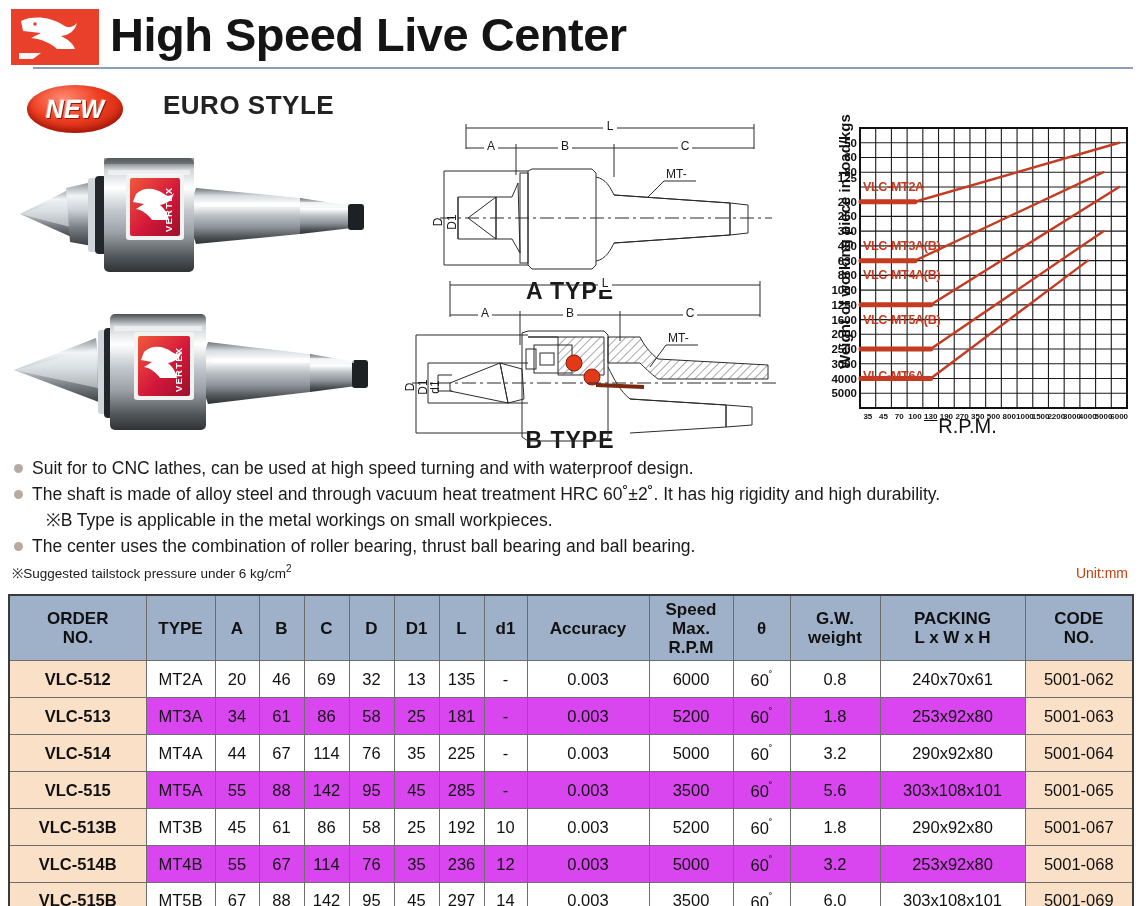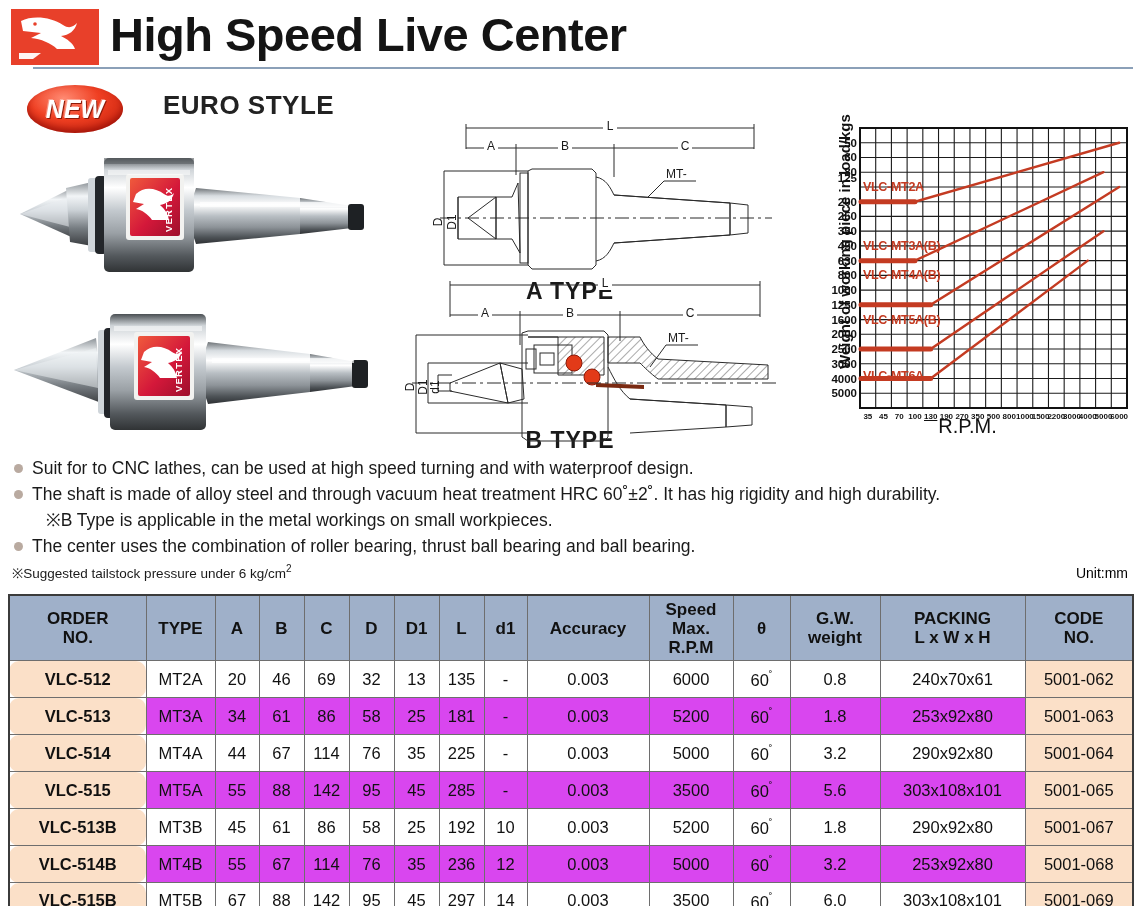--- a/index.html
+++ b/index.html
@@ -93,42 +93,42 @@
   }
   .sub-note{
     position:absolute;left:34px;font-size:17.5px;color:#1a1a1a;
     line-height:26px;white-space:nowrap;
   }
   #pressure-note{
     position:absolute;left:12px;top:563px;font-size:13.5px;color:#1a1a1a;
     white-space:nowrap;
   }
   #unit-note{
-    position:absolute;right:12px;top:565px;font-size:14px;color:#000000;
+    position:absolute;right:12px;top:565px;font-size:14px;color:#c2410c;
   }
   
   #spec-table{
     position:absolute;left:8px;top:594px;width:1124px;
     border-collapse:collapse;table-layout:fixed;
     border:2.5px solid #3b3b3b;
   }
   #spec-table th,#spec-table td{
     border:1px solid #6e6e6e;
     text-align:center;vertical-align:middle;
     font-size:16.5px;color:#111;padding:0;
   }
   #spec-table thead th{
     background:#9fb0c9;height:64px;
     font-weight:bold;font-size:17px;line-height:19px;
   }
   #spec-table tbody tr{height:37px;}
   tbody tr.odd td{background:#ffffff;}
   tbody tr.even td{background:#d946ef;}
   td.order-cell{
-    background:#fbe0c8 !important;font-weight:bold;font-size:18px;border-radius:10px;
+    background:#fbe0c8 !important;font-weight:bold;font-size:18px;
   }
   td.code-cell{background:#fbe0c8 !important;font-size:16px;}
   .deg{font-size:11px;vertical-align:super;}
   .sup{font-size:10px;vertical-align:super;}
 </style>
 </head>
 <body>
 
 <div id="header">
   <div id="logo-mark">

